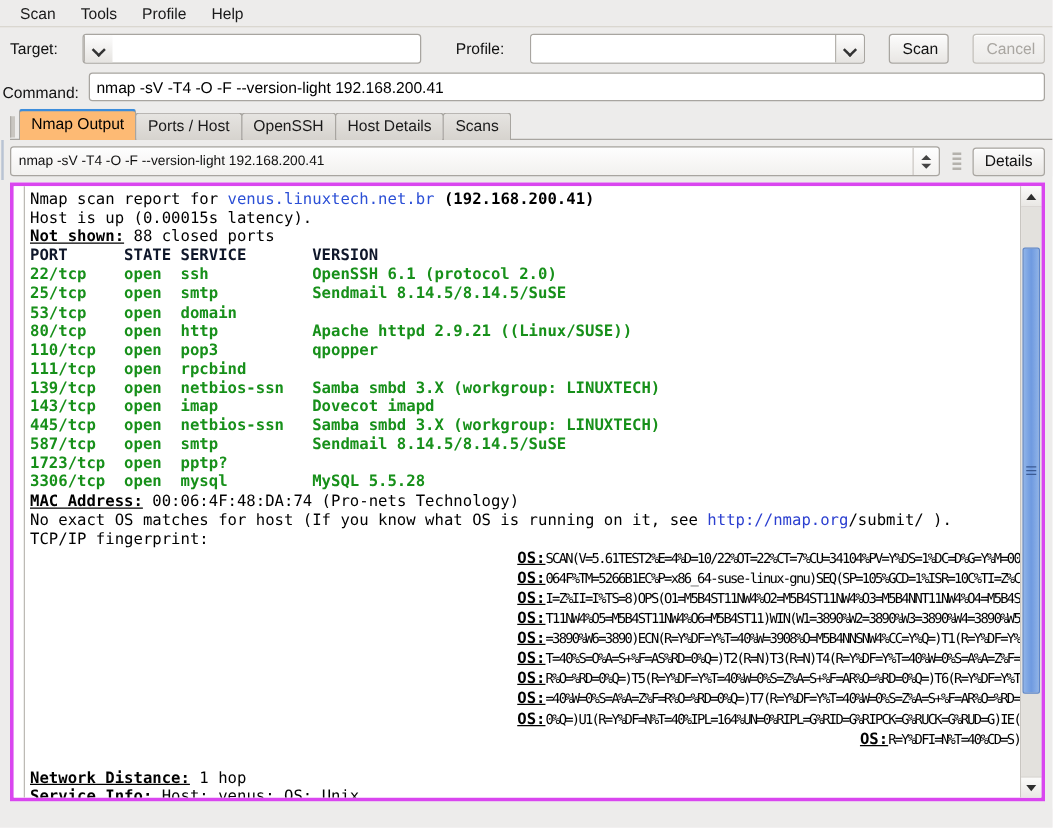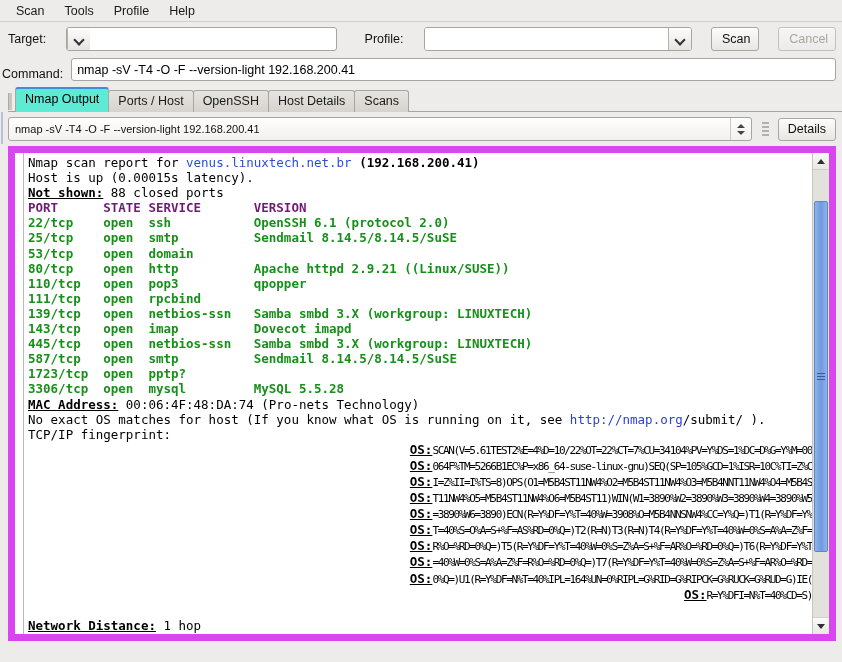--- a/index.html
+++ b/index.html
@@ -168,21 +168,21 @@
     background: linear-gradient(#e6e4e1, #d6d3ce);
     border: 1px solid #a8a5a0;
     border-bottom: none;
     border-radius: 3px 3px 0 0;
     margin-right: -1px;
     position: relative;
     z-index: 1;
     white-space: nowrap;
   }
   .tab.active {
-    background: #5eead4;
+    background: #fdba74;
     height: 23px;
     line-height: 21px;
     border-top: 2px solid #3c8ddb;
     z-index: 3;
     color: #000;
   }
 
   
   .outpanel {
     background: #edeceb;
@@ -260,21 +260,21 @@
     color: #111;
     cursor: pointer;
   }
 
   
   .textwrap {
     display: flex;
     margin: 5px 6px 6px 8px;
     height: 495px;
     background: #fff;
-    border: 7px solid #d946ef;
+    border: 3px solid #d946ef;
     box-sizing: border-box;
     position: relative;
   }
   .gutter {
     width: 8px;
     flex: 0 0 8px;
     background: #fff;
     border-right: 1px solid #bdbab5;
   }
   .textarea {
@@ -285,21 +285,21 @@
   }
   pre.out {
     margin: 0;
     font-family: "DejaVu Sans Mono", "Liberation Mono", monospace;
     font-size: 12.5px;
     line-height: 15.1px;
     color: #000;
     white-space: pre;
   }
   pre.out .g { color: #17901a; font-weight: bold; }
-  pre.out .navy { color: #701a75; font-weight: bold; }
+  pre.out .navy { color: #0f172a; font-weight: bold; }
   pre.out .blue { color: #2b4fd6; }
   pre.out .lnk { color: #2b3fd0; }
   pre.out .u { text-decoration: underline; font-weight: bold; }
   pre.out .fp {
     font-family: "DejaVu Sans Mono", "Liberation Mono", monospace;
     font-size: 11px;
     letter-spacing: -1.35px;
   }
   .fpline {
     line-height: 15.1px;

